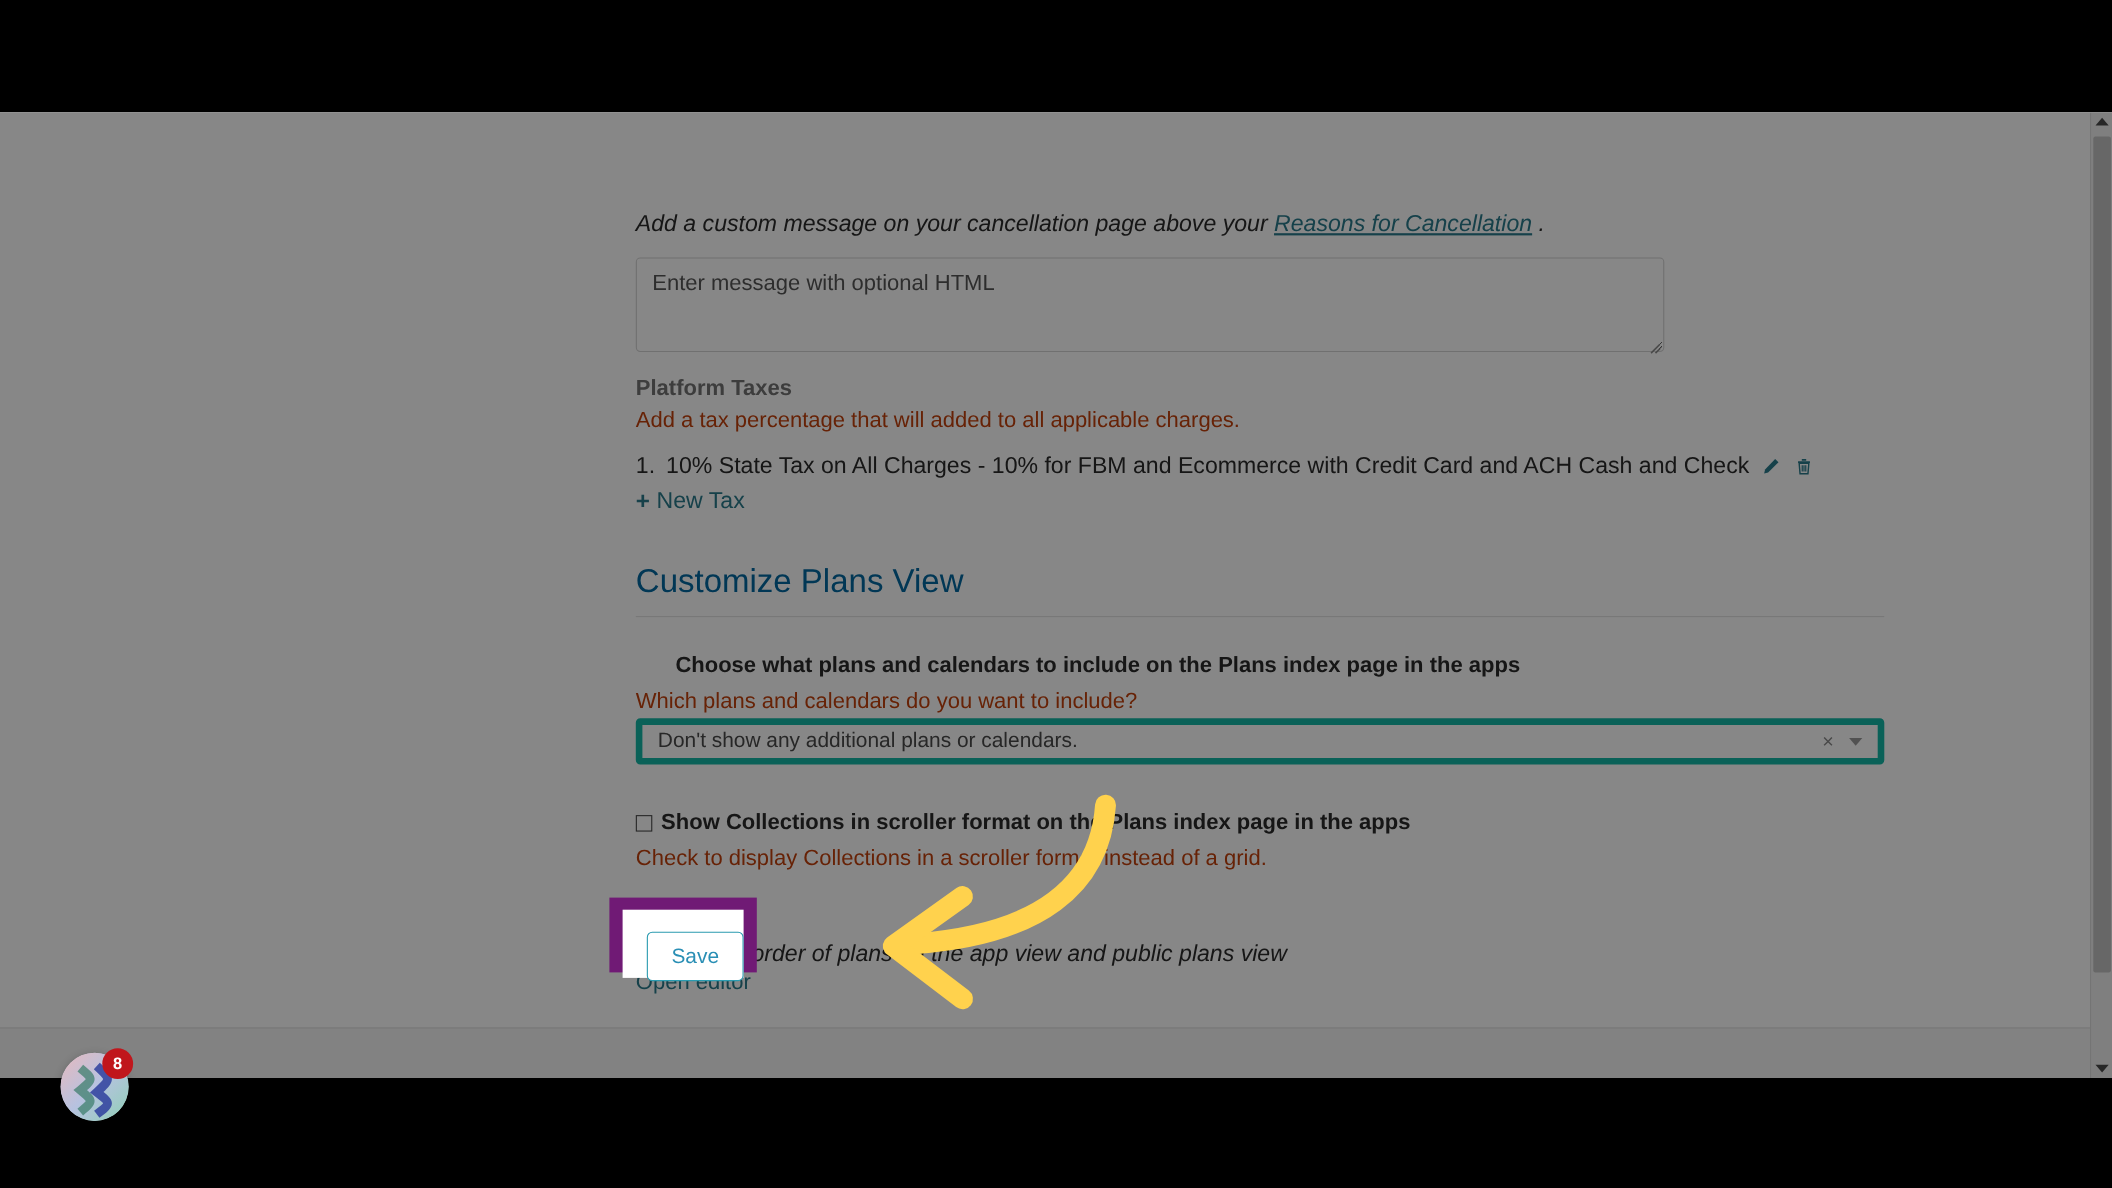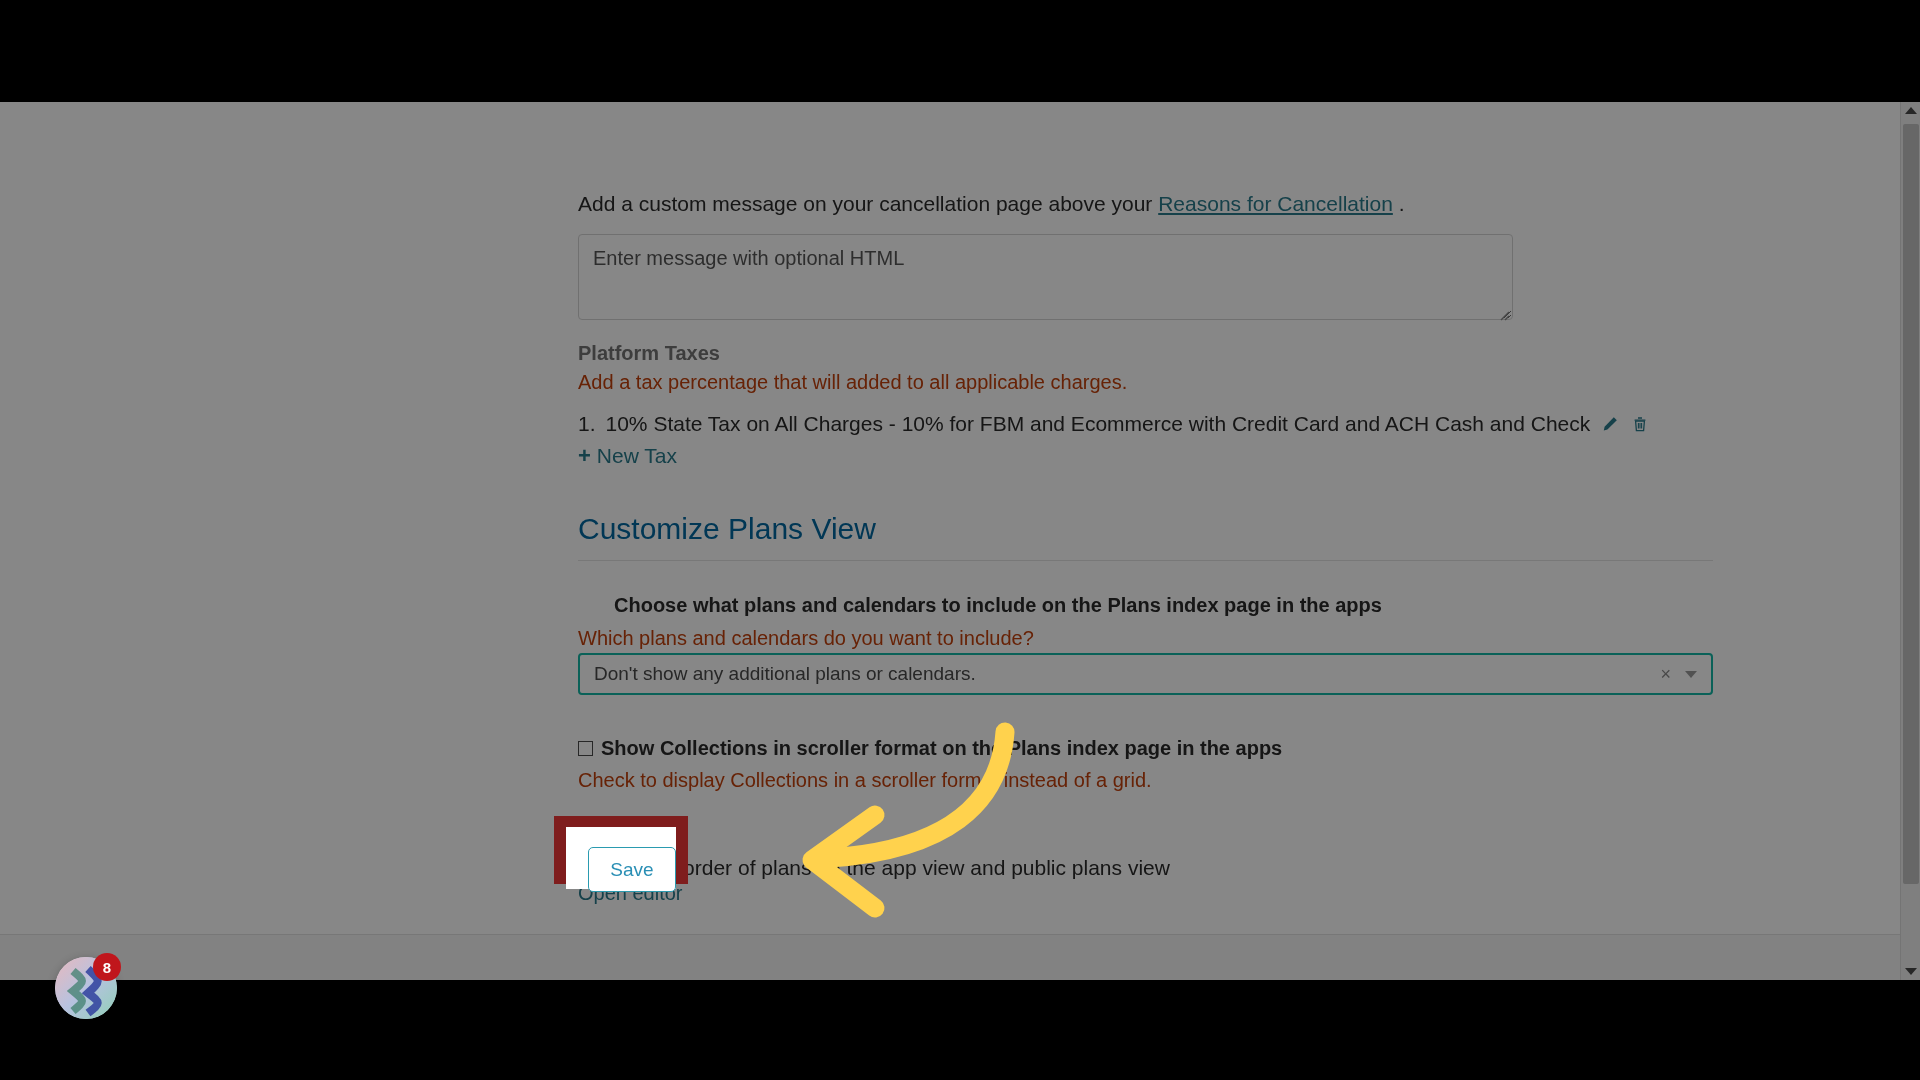--- a/index.html
+++ b/index.html
@@ -44,20 +44,21 @@
     left: 578px;
     top: 0;
     width: 1135px;
   }
 
   
   .lead {
     font-size: 21px;
     color: #2b2b2b;
     line-height: 1.35;
+    font-style: italic;
   }
   .lead .link { color: #2a7b8c; }
   .muted {
     font-size: 20px;
     color: #c2410c;
     line-height: 1.4;
   }
   .bold-label {
     font-size: 20px;
     font-weight: bold;
@@ -128,21 +129,21 @@
     height: 1px;
     background: #e3e3e3;
     width: 1135px;
   }
 
   
   .select {
     position: relative;
     width: 1135px;
     height: 42px;
-    border: 2px solid #14b8a6;
+    border: 6px solid #14b8a6;
     border-radius: 4px;
     background: #fff;
     display: flex;
     align-items: center;
     padding: 0 14px;
     cursor: pointer;
   }
   .select .val { font-size: 19px; color: #4a4a4a; flex: 1; }
   .select .clear { color: #8a8a8a; font-size: 18px; margin-right: 14px; cursor: pointer; }
   .select .caret {
@@ -162,21 +163,21 @@
     margin-top: 4px;
     flex: none;
     cursor: pointer;
   }
 
   
   #save-hl {
     position: absolute;
     left: 554px; top: 816px;
     width: 134px; height: 68px;
-    background: #7f1d1d;
+    background: #701a75;
     z-index: 45;
   }
   #save-hl-inner {
     position: absolute;
     left: 12px; top: 11px;
     width: 110px; height: 62px;
     background: #ffffff;
   }
   #save-btn {
     position: absolute;

